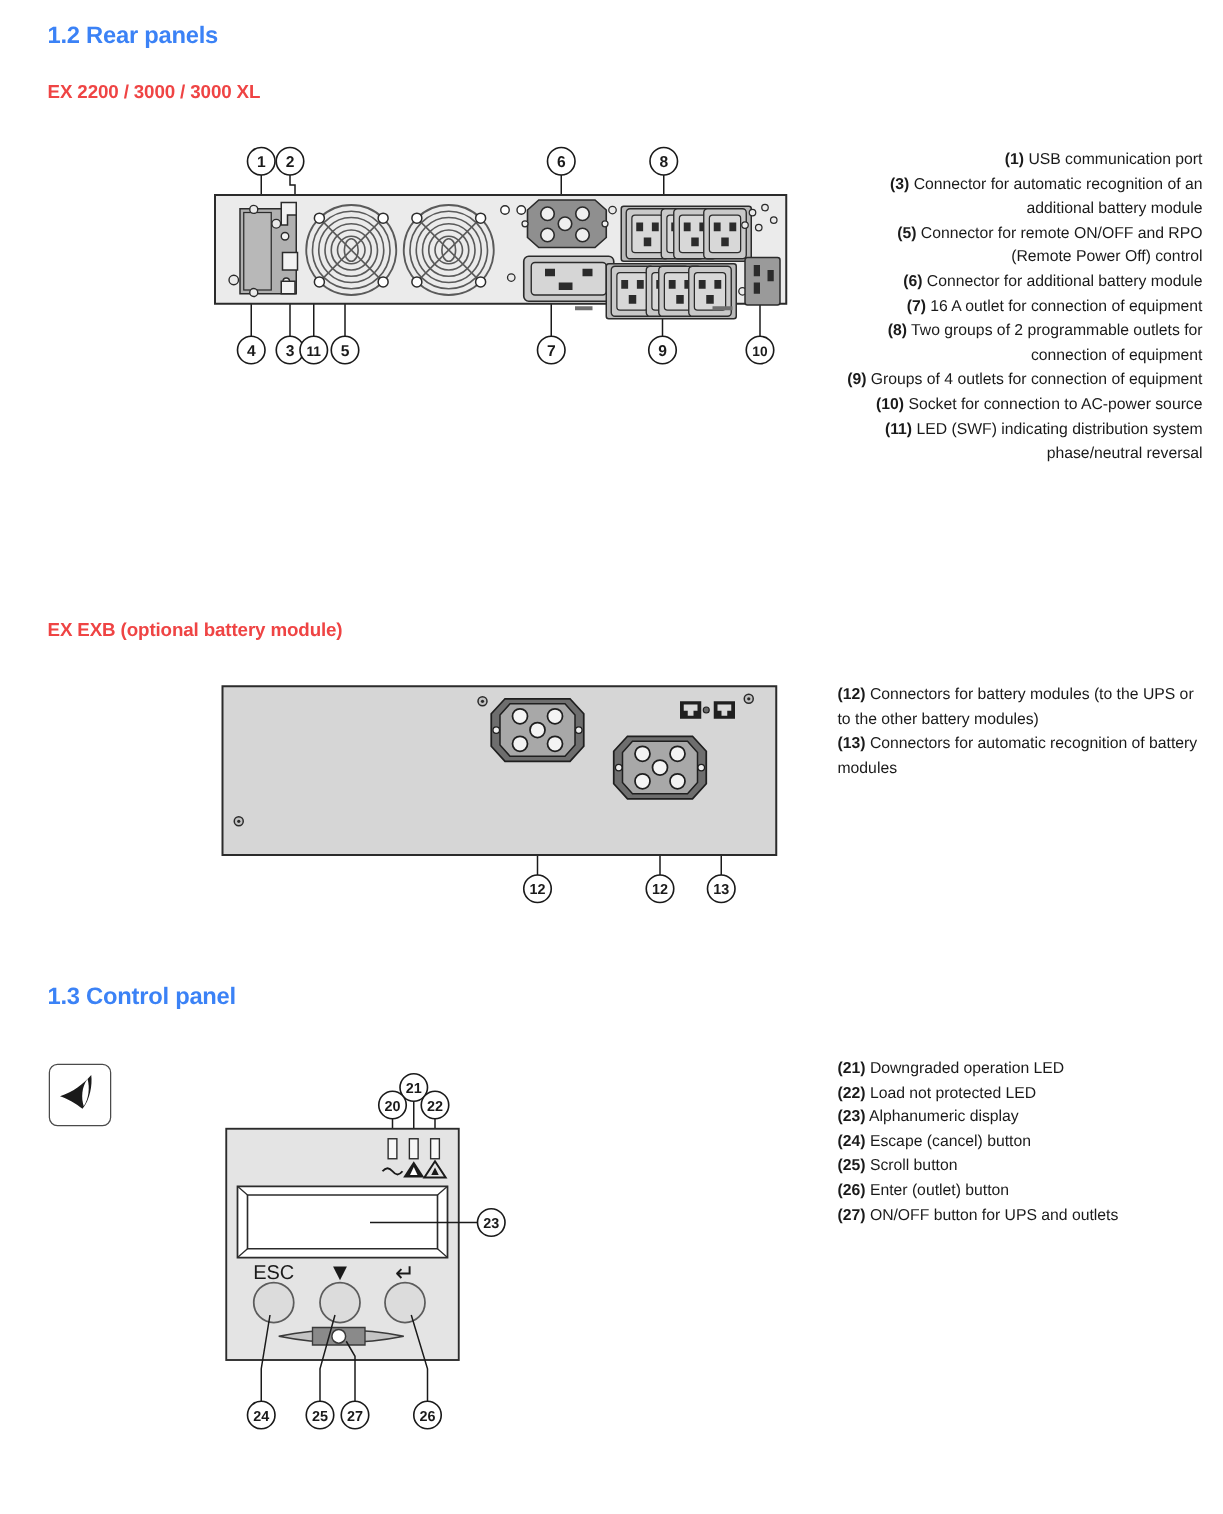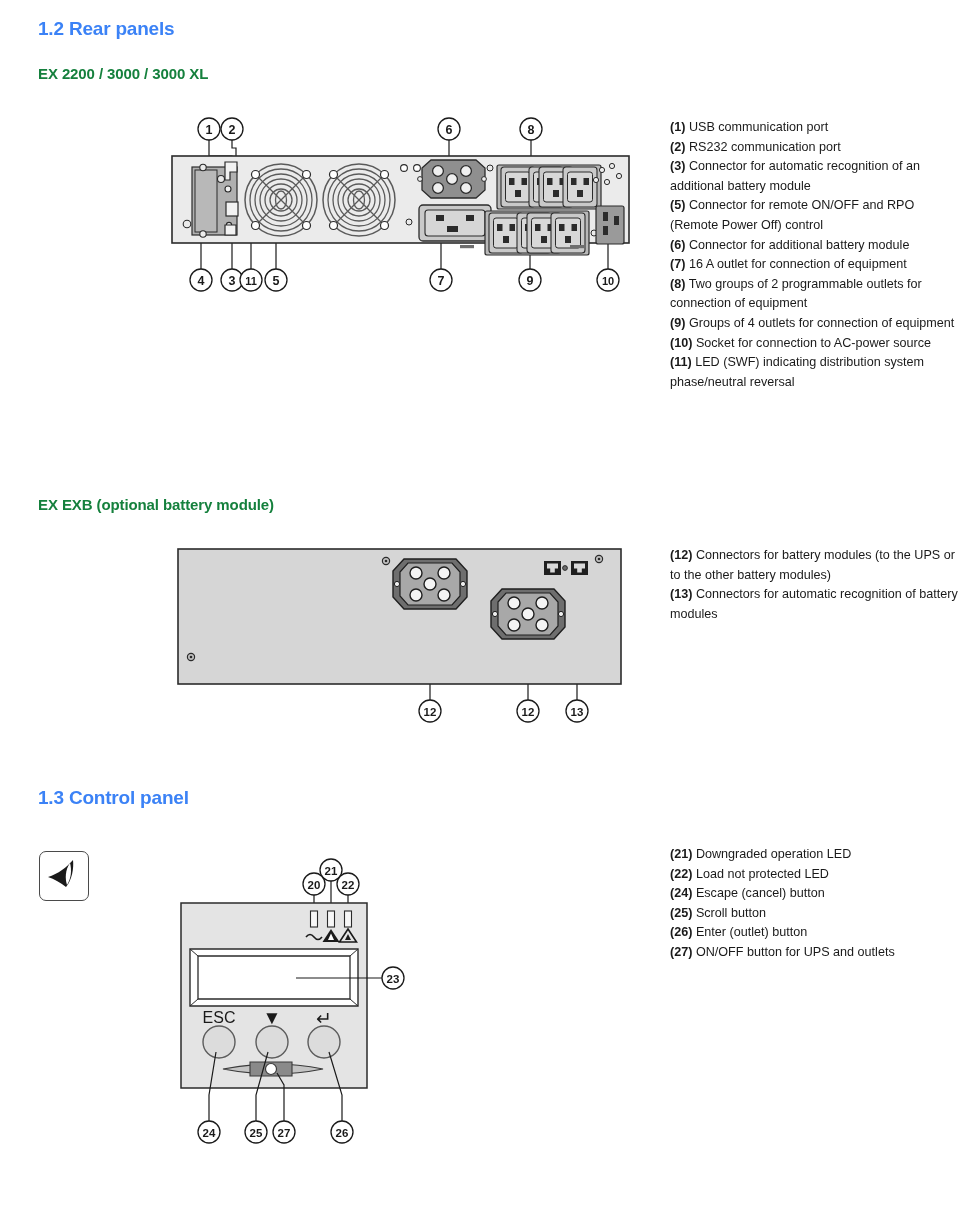--- a/index.html
+++ b/index.html
@@ -17,21 +17,21 @@
 
   
   .h-main {
     position: absolute;
     font-size: 19px; font-weight: bold;
     color: #3b82f6; letter-spacing: -0.2px;
   }
   .h-sub {
     position: absolute;
     font-size: 15px; font-weight: bold;
-    color: #15803d; letter-spacing: -0.1px;
+    color: #ef4444; letter-spacing: -0.1px;
   }
 
   
   .legend {
     position: absolute;
     width: 292px;
     font-size: 12.6px;
     line-height: 19.6px;
     color: #1a1a1a;
   }
@@ -229,23 +229,22 @@
       <text x="360" y="172.5" fill="#1a1a1a">9</text>
         </g>
     <g>
       <circle cx="438" cy="168" r="11" fill="#fff" stroke="#1a1a1a" stroke-width="1.3"></circle>
       <text x="438" y="172.5" fill="#1a1a1a" font-size="11">10</text>
         </g>
   </g>
 </svg>
 </div>
 
-<div class="legend" style="left:670px; top:118px;">
+<div class="legend" style="left:670px; top:118px;text-align:right;">
   <span class="row"><span class="num">(1)</span><span> USB communication port</span></span>
-  <span class="row"><span class="num">(2)</span><span> RS232 communication port</span></span>
   <span class="row"><span class="num">(3)</span><span> Connector for automatic recognition of an additional battery module</span></span>
   <span class="row"><span class="num">(5)</span><span> Connector for remote ON/OFF and RPO (Remote Power Off) control</span></span>
   <span class="row"><span class="num">(6)</span><span> Connector for additional battery module</span></span>
   <span class="row"><span class="num">(7)</span><span> 16 A outlet for connection of equipment</span></span>
   <span class="row"><span class="num">(8)</span><span> Two groups of 2 programmable outlets for connection of equipment</span></span>
   <span class="row"><span class="num">(9)</span><span> Groups of 4 outlets for connection of equipment</span></span>
   <span class="row"><span class="num">(10)</span><span> Socket for connection to AC-power source</span></span>
   <span class="row"><span class="num">(11)</span><span> LED (SWF) indicating distribution system phase/neutral reversal</span></span>
 </div>
 
@@ -422,17 +421,18 @@
       <circle cx="164" cy="287" r="11" fill="#fff" stroke="#1a1a1a" stroke-width="1.3"></circle>
       <text x="164" y="291.5" fill="#1a1a1a">26</text>
         </g>
   </g>
 </svg>
 </div>
 
 <div class="legend" style="left:670px; top:845px;">
   <span class="row"><span class="num">(21)</span><span> Downgraded operation LED</span></span>
   <span class="row"><span class="num">(22)</span><span> Load not protected LED</span></span>
+  <span class="row"><span class="num">(23)</span><span> Alphanumeric display</span></span>
   <span class="row"><span class="num">(24)</span><span> Escape (cancel) button</span></span>
   <span class="row"><span class="num">(25)</span><span> Scroll button</span></span>
   <span class="row"><span class="num">(26)</span><span> Enter (outlet) button</span></span>
   <span class="row"><span class="num">(27)</span><span> ON/OFF button for UPS and outlets</span></span>
 </div>
 
 </body></html>

